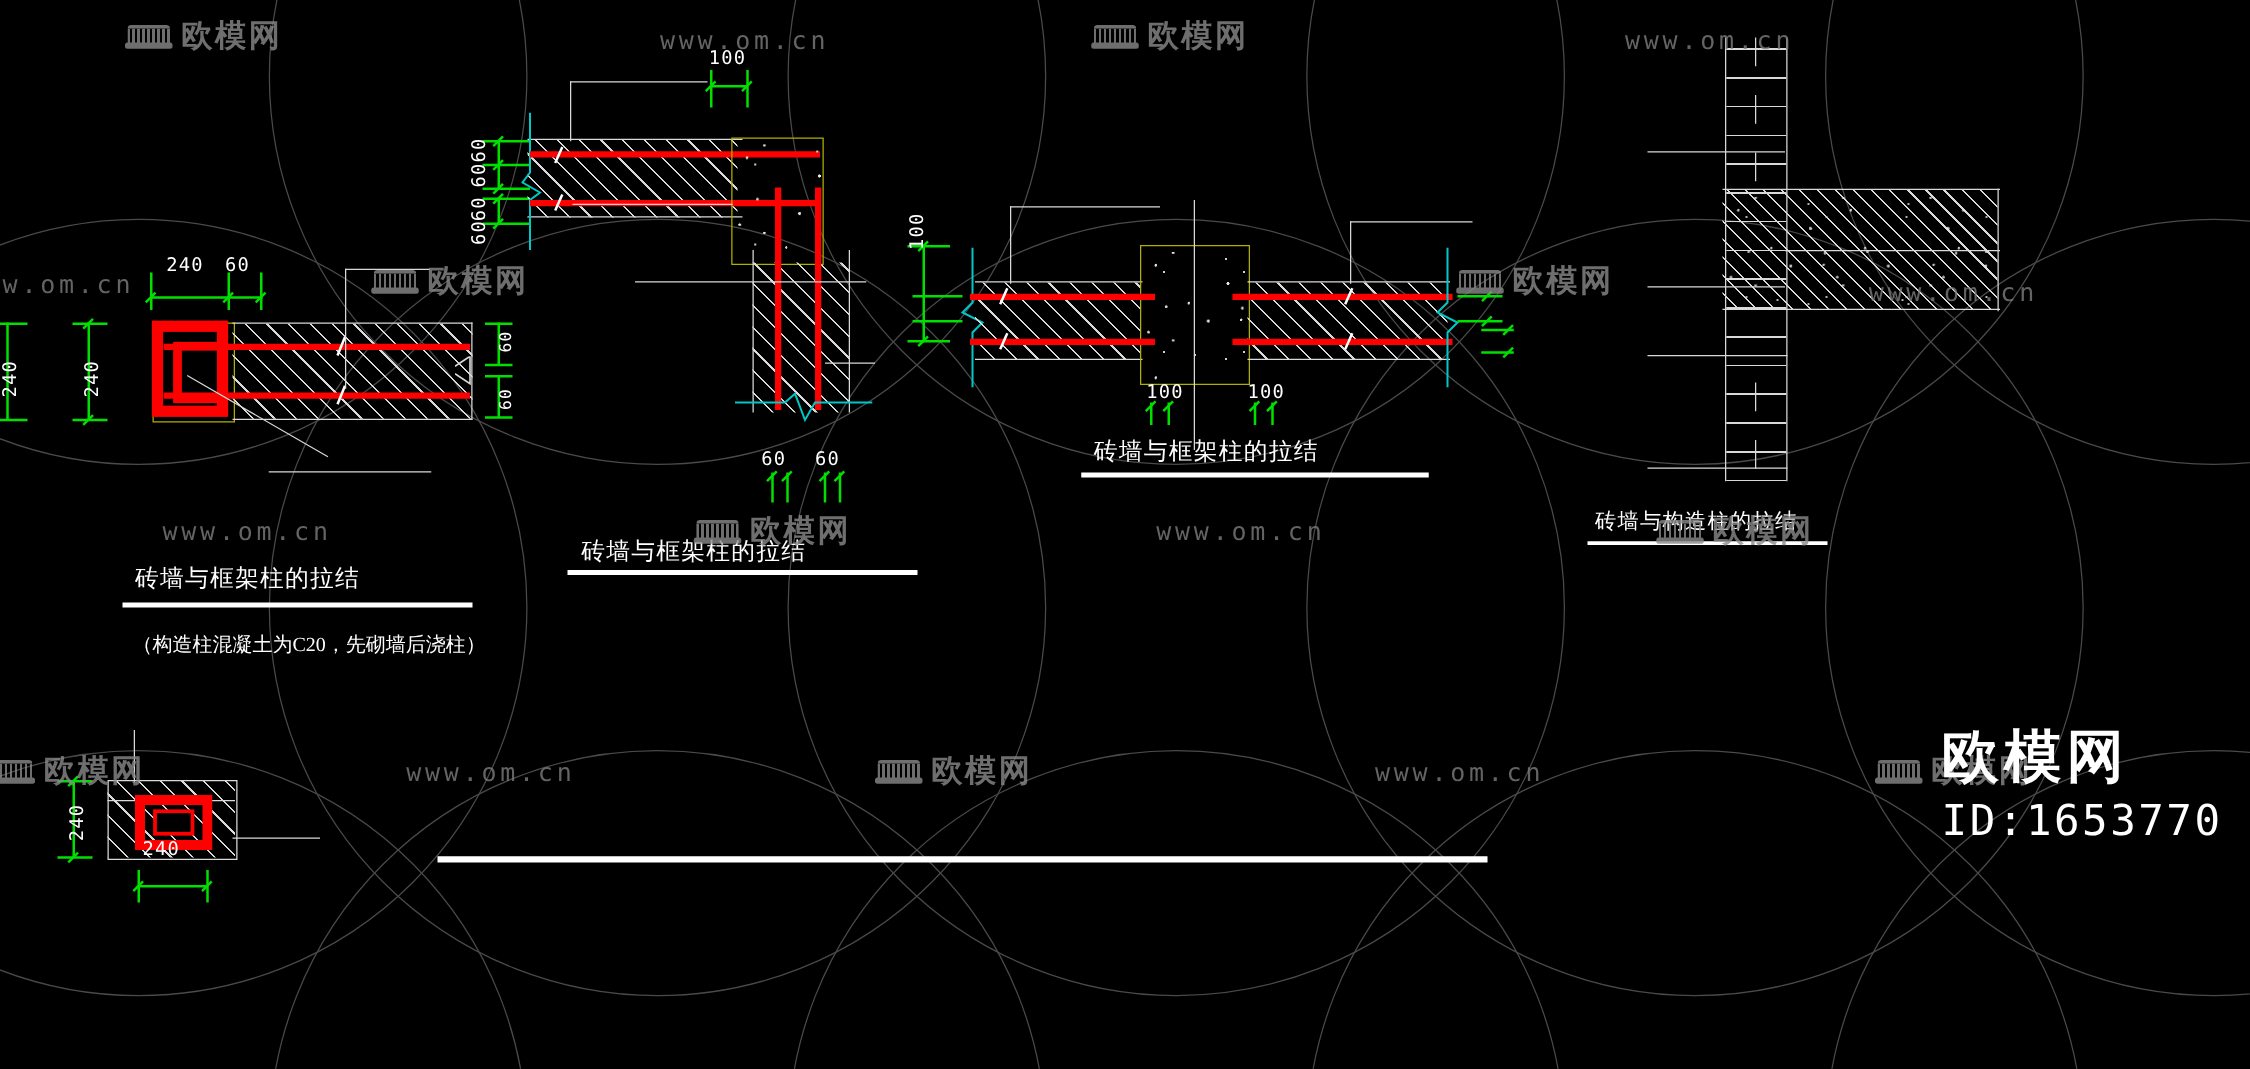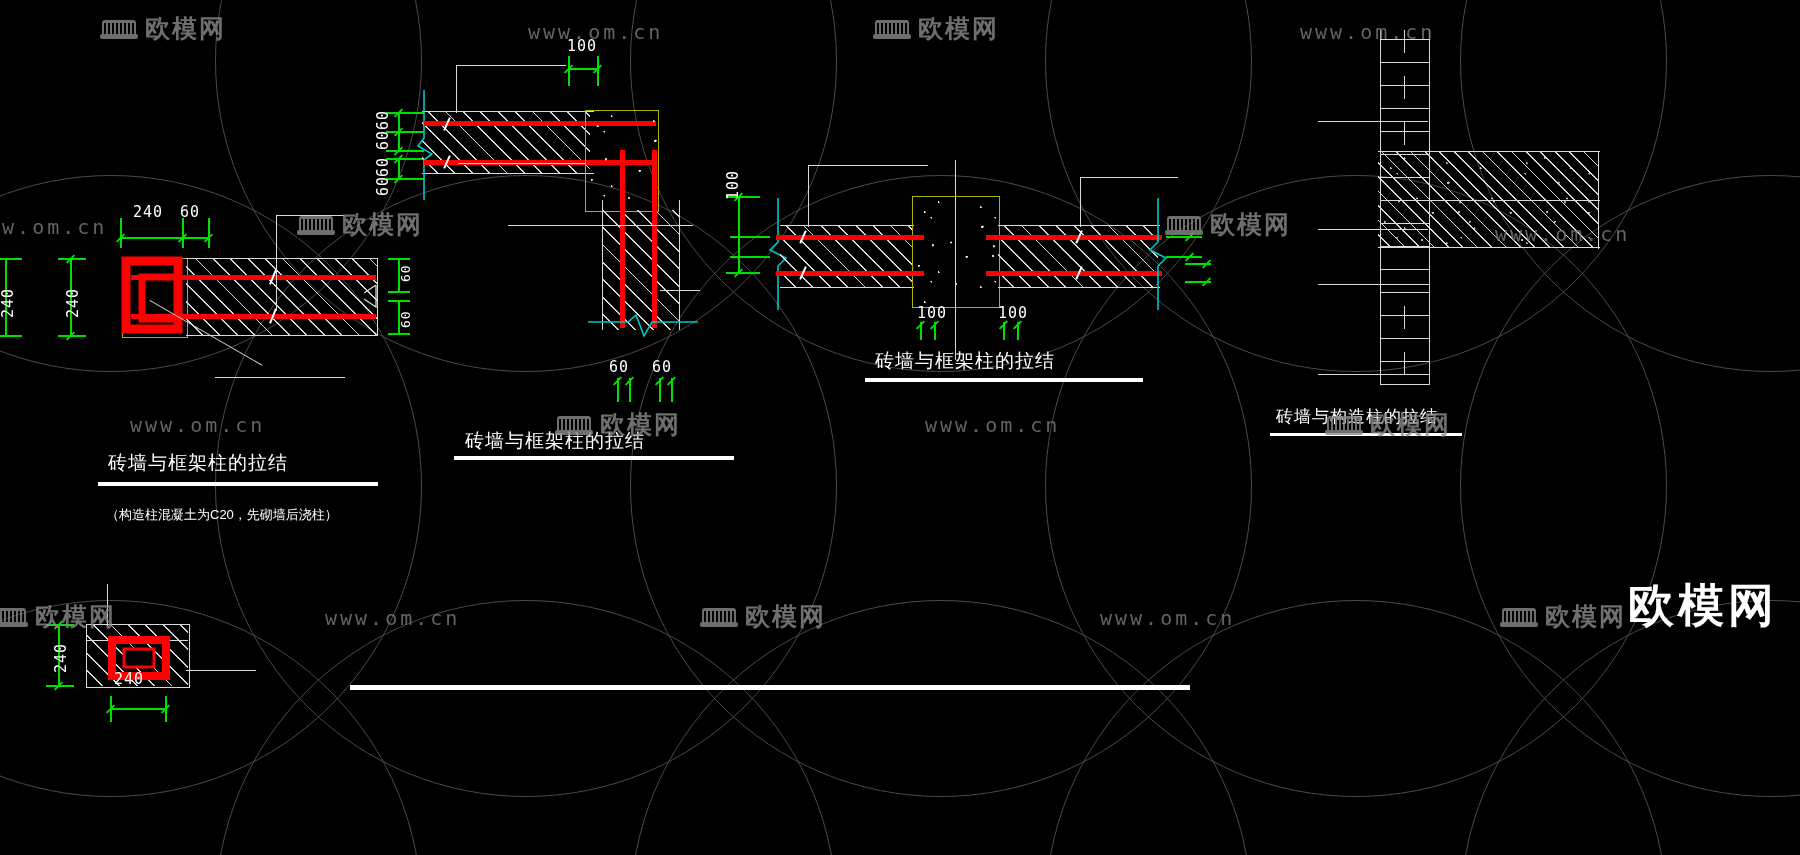--- a/index.html
+++ b/index.html
@@ -46,22 +46,22 @@
   }
 
   
   .dim{position:absolute;color:#ffffff;font-size:15px;letter-spacing:1px;
        font-family:"DejaVu Sans Mono",monospace;white-space:nowrap;}
   .dim.rot{transform-origin:0 0;transform:rotate(-90deg);}
 
   
   .caption{position:absolute;color:#ffffff;font-size:19px;white-space:nowrap;
            font-family:"DejaVu Sans","Liberation Sans",sans-serif;letter-spacing:1px;}
-  .note{position:absolute;color:#ffffff;font-size:13px;white-space:nowrap;
-        font-family:Liberation Sans, sans-serif;letter-spacing:0px;}
+  .note{position:absolute;color:#ffffff;font-size:16px;white-space:nowrap;
+        font-family:Liberation Serif, serif;letter-spacing:0px;}
   .ulbar{position:absolute;background:#ffffff;}
 
   
   .circ{position:absolute;border:1.4px solid #4a4a4a;border-radius:50%;}
 
   
   .wm{position:absolute;color:#7a7a7a;font-size:20px;letter-spacing:3px;
       font-family:"DejaVu Sans Mono",monospace;white-space:nowrap;opacity:.82;}
   .wmlogo{position:absolute;display:flex;align-items:center;gap:7px;opacity:.80;}
   .wmlogo .glyph{width:38px;height:26px;position:relative;}
@@ -422,15 +422,16 @@
     </div>
     <div class="wm" style="left:1100px;top:606px;">www.om.cn</div>
     <div class="wmlogo" style="left:1500px;top:600px;">
       <span class="glyph"></span>
       <span class="txt">欧模网</span>
     </div>
   </div>
 
   <div class="brand" style="top:575px;">
     <div class="b1">欧模网</div>
+    <div class="b2">ID:1653770</div>
   </div>
 
 </div>
 
 </body></html>

